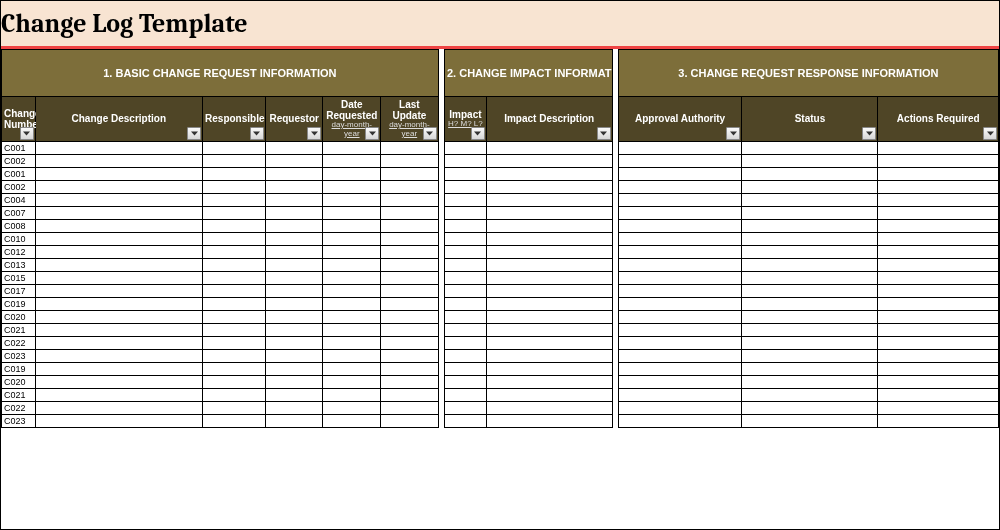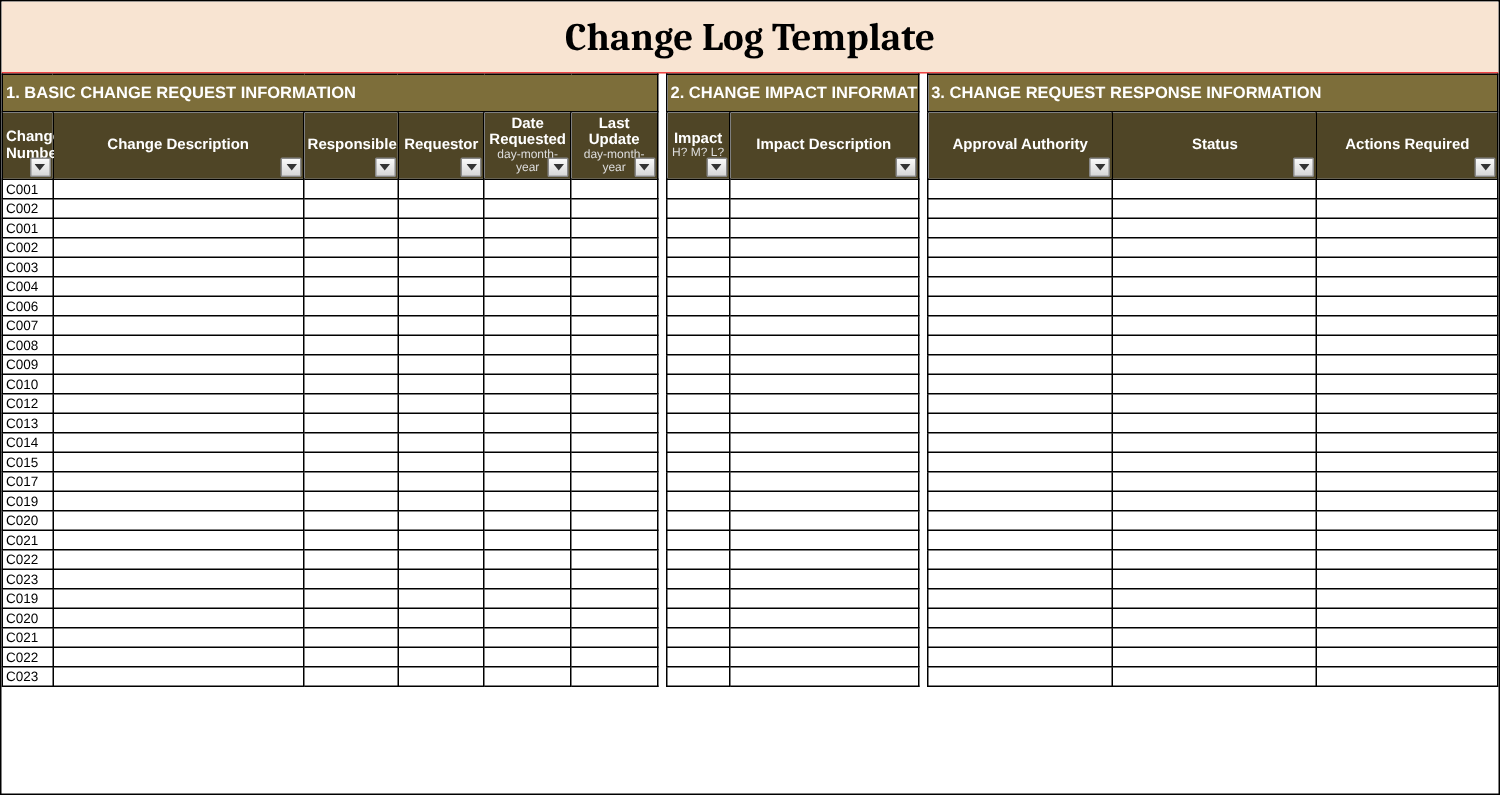--- a/index.html
+++ b/index.html
@@ -9,41 +9,41 @@
     width: 1000px;
     height: 530px;
     overflow: hidden;
     border: 1px solid #000;
   }
   .title-bar {
     background: #f8e4d2;
     height: 48px;
     display: flex;
     align-items: center;
-    justify-content: center;
-    border-bottom: 1px solid #ef4444;
+    justify-content: flex-start;
+    border-bottom: 3px solid #ef4444;
   }
   .title-bar h1 {
     font-family: "Cambria", Georgia, serif;
     font-size: 26px;
     font-weight: bold;
     color: #000;
   }
   table {
     border-collapse: collapse;
     width: 100%;
     table-layout: fixed;
   }
   .section-row td {
     background: #7d6e3a;
     color: #fff;
     font-weight: bold;
     font-size: 11px;
-    text-align: left;
-    padding: 6px 2px;
+    text-align: center;
+    padding: 17px 2px;
     border: 1px solid #000;
     overflow: hidden;
     white-space: nowrap;
   }
   .header-row td {
     background: #4f4526;
     color: #fff;
     font-weight: bold;
     font-size: 10px;
     text-align: center;
@@ -52,20 +52,21 @@
     border: 1px solid #000;
     position: relative;
     height: 44px;
     line-height: 1.1;
   }
   .header-sub {
     font-weight: normal;
     font-size: 8px;
     display: block;
     color: #ddd;
+    text-decoration: underline;
   }
   .filter-btn {
     position: absolute;
     right: 1px;
     bottom: 1px;
     width: 14px;
     height: 13px;
     background: linear-gradient(#fafafa,#d7d7d7);
     border: 1px solid #888;
     border-radius: 1px;
@@ -249,65 +250,35 @@
         <td></td>
         <td class="col-gap"></td>
         <td></td>
         <td></td>
         <td class="col-gap"></td>
         <td></td>
         <td></td>
         <td></td>
       </tr>
       <tr class="data-row">
-        <td>C003</td>
-        <td></td>
-        <td></td>
-        <td></td>
-        <td></td>
-        <td></td>
-        <td class="col-gap"></td>
-        <td></td>
-        <td></td>
-        <td class="col-gap"></td>
-        <td></td>
-        <td></td>
-        <td></td>
-      </tr>
-      <tr class="data-row">
         <td>C004</td>
         <td></td>
         <td></td>
         <td></td>
         <td></td>
         <td></td>
         <td class="col-gap"></td>
         <td></td>
         <td></td>
         <td class="col-gap"></td>
         <td></td>
         <td></td>
         <td></td>
       </tr>
       <tr class="data-row">
-        <td>C006</td>
-        <td></td>
-        <td></td>
-        <td></td>
-        <td></td>
-        <td></td>
-        <td class="col-gap"></td>
-        <td></td>
-        <td></td>
-        <td class="col-gap"></td>
-        <td></td>
-        <td></td>
-        <td></td>
-      </tr>
-      <tr class="data-row">
         <td>C007</td>
         <td></td>
         <td></td>
         <td></td>
         <td></td>
         <td></td>
         <td class="col-gap"></td>
         <td></td>
         <td></td>
         <td class="col-gap"></td>
@@ -324,35 +295,20 @@
         <td></td>
         <td class="col-gap"></td>
         <td></td>
         <td></td>
         <td class="col-gap"></td>
         <td></td>
         <td></td>
         <td></td>
       </tr>
       <tr class="data-row">
-        <td>C009</td>
-        <td></td>
-        <td></td>
-        <td></td>
-        <td></td>
-        <td></td>
-        <td class="col-gap"></td>
-        <td></td>
-        <td></td>
-        <td class="col-gap"></td>
-        <td></td>
-        <td></td>
-        <td></td>
-      </tr>
-      <tr class="data-row">
         <td>C010</td>
         <td></td>
         <td></td>
         <td></td>
         <td></td>
         <td></td>
         <td class="col-gap"></td>
         <td></td>
         <td></td>
         <td class="col-gap"></td>
@@ -370,35 +326,20 @@
         <td class="col-gap"></td>
         <td></td>
         <td></td>
         <td class="col-gap"></td>
         <td></td>
         <td></td>
         <td></td>
       </tr>
       <tr class="data-row">
         <td>C013</td>
-        <td></td>
-        <td></td>
-        <td></td>
-        <td></td>
-        <td></td>
-        <td class="col-gap"></td>
-        <td></td>
-        <td></td>
-        <td class="col-gap"></td>
-        <td></td>
-        <td></td>
-        <td></td>
-      </tr>
-      <tr class="data-row">
-        <td>C014</td>
         <td></td>
         <td></td>
         <td></td>
         <td></td>
         <td></td>
         <td class="col-gap"></td>
         <td></td>
         <td></td>
         <td class="col-gap"></td>
         <td></td>

